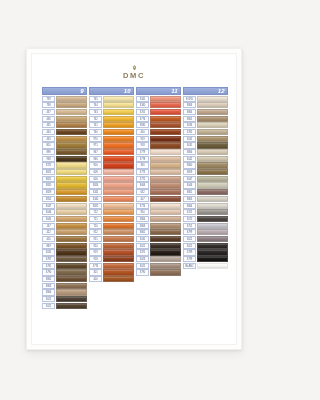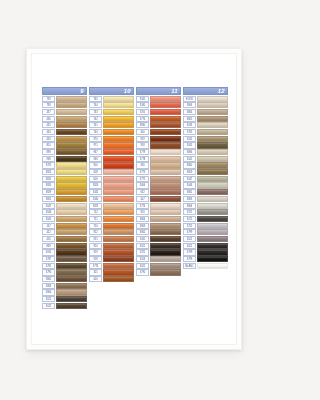--- a/index.html
+++ b/index.html
@@ -138,20 +138,27 @@
   }
 </style>
 </head>
 <body>
 
 <div id="stage">
 
   <div id="card">
     <div id="card-inner">
 
+      <div id="brand">
+        <svg id="brand-mark" viewBox="0 0 14 12">
+          <path d="M7 0.5 L9.6 2.6 L9.6 7.4 Q7 10.6 7 10.6 Q7 10.6 4.4 7.4 L4.4 2.6 Z" fill="#a3915f"></path>
+          <circle cx="7" cy="4.0" r="1.1" fill="#ffffff"></circle>
+        </svg>
+        <div id="brand-word">DMC</div>
+      </div>
 
       <div id="columns">
           <div class="column">
             <div class="col-header">
               <span class="col-header-num">9</span>
             </div>
             <div class="swatch-row">
               <div class="swatch-code">739</div>
               <div class="swatch-chip" style="background: rgb(212, 184, 148);"></div>
             </div>

